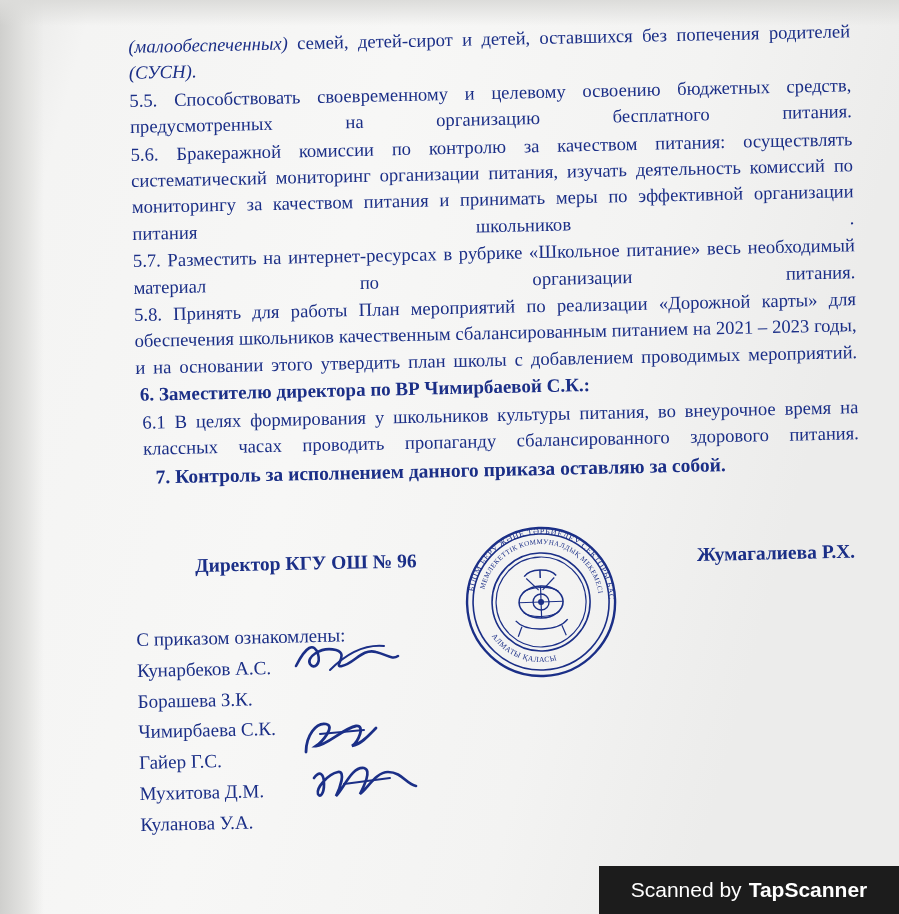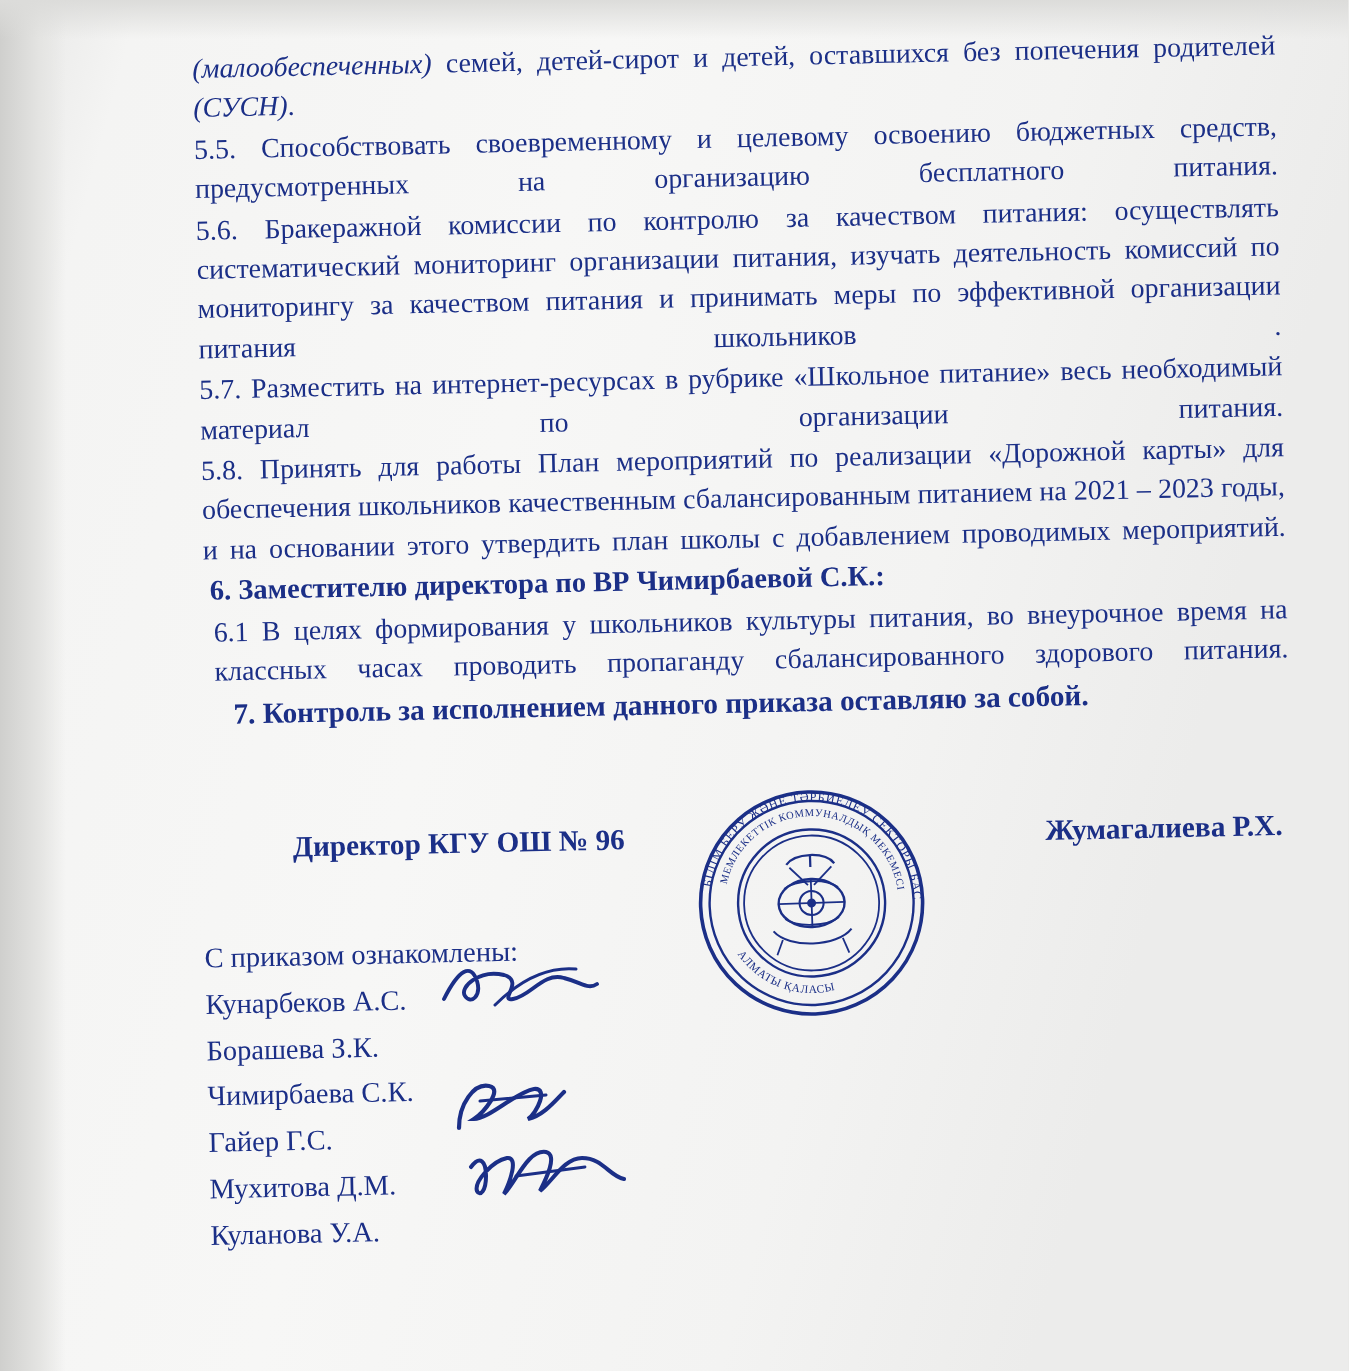--- a/index.html
+++ b/index.html
@@ -217,13 +217,17 @@
         <path d="M100 62 C96 66, 92 70, 88 74" stroke-width="1.2"></path>
         <path d="M60 104 C70 116, 102 116, 112 104" stroke-width="1.4"></path>
         <path d="M66 110 L62 120" stroke-width="1.2"></path>
         <path d="M106 110 L110 120" stroke-width="1.2"></path>
       </g>
       <circle cx="86" cy="86" r="8" fill="none" stroke="#1b2f87" stroke-width="1.4"></circle>
       <circle cx="86" cy="86" r="3" fill="#1b2f87"></circle>
     </svg>
   </div>
 
+  <div class="watermark">
+    <span class="scanned">Scanned by</span>
+    <span class="brand">TapScanner</span>
+  </div>
 </div>
 
 </body></html>

